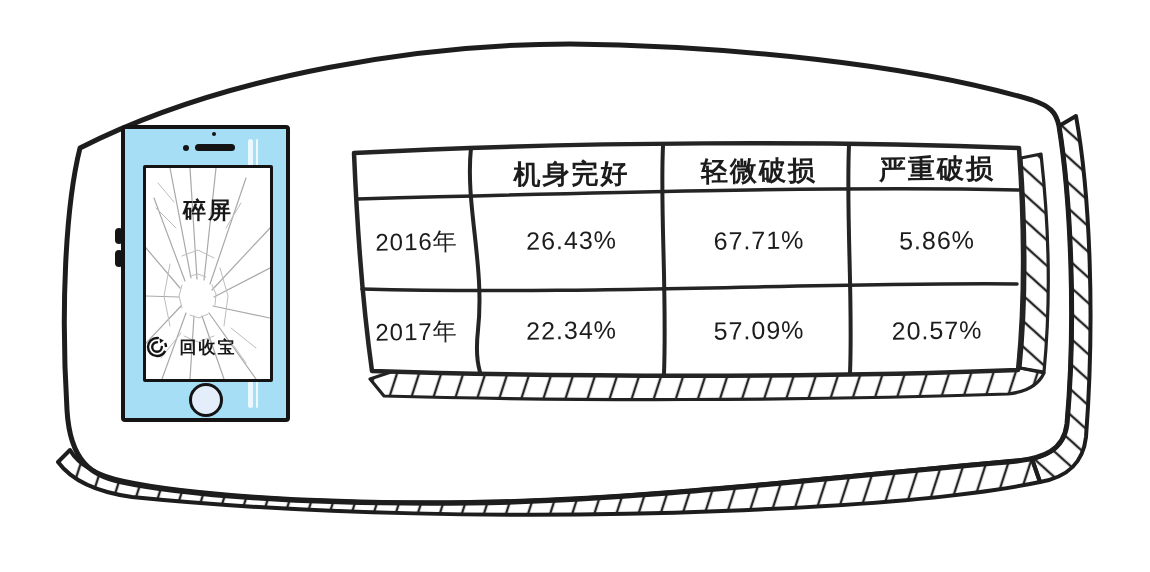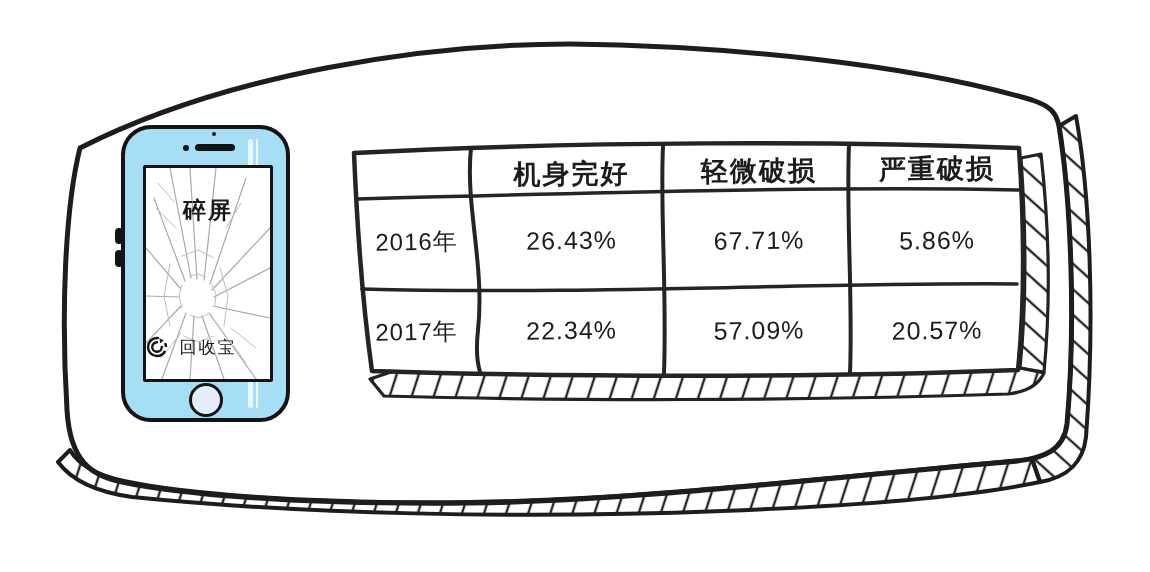--- a/index.html
+++ b/index.html
@@ -6,21 +6,21 @@
   .stage{
     position:relative;width:1150px;height:572px;background:#fff;overflow:hidden;
     font-family:"Liberation Sans","DejaVu Sans",sans-serif;color:var(--ink,#1f1f1f);
   }
   .stage svg.sketch{position:absolute;left:0;top:0;}
 
   
   .phone{
     position:absolute;left:121px;top:125px;width:169px;height:297px;
     background:var(--phone-body,#a6def6);
-    border:4px solid #141414;border-radius:30px;box-sizing:border-box;
+    border:4px solid #141414;border-radius:4px;box-sizing:border-box;
   }
   .side-btn{position:absolute;left:-10px;width:8px;background:#141414;border-radius:4px;}
   .side-btn.b1{top:99px;height:16px;}
   .side-btn.b2{top:121px;height:17px;}
   .shine{position:absolute;top:10px;bottom:10px;background:rgba(255,255,255,.78);border-radius:3px;}
   .shine.s1{left:123px;width:5px;}
   .shine.s2{left:131px;width:2px;}
   .cam-dot{position:absolute;left:87px;top:3px;width:4px;height:4px;background:#141414;border-radius:50%;}
   .spk-dot{position:absolute;left:58px;top:16px;width:6px;height:6px;background:#141414;border-radius:50%;}
   .spk-bar{position:absolute;left:70px;top:15px;width:40px;height:7px;background:#141414;border-radius:4px;}
@@ -30,21 +30,21 @@
   }
   .screen svg{position:absolute;left:0;top:0;}
   .scr-title{
     position:absolute;left:0;top:26px;width:100%;text-align:center;
     font-size:23px;line-height:32px;font-weight:bold;letter-spacing:2px;color:#181818;
   }
   .brand-row{
     position:absolute;left:0;top:168px;width:100%;display:flex;justify-content:center;
     align-items:center;gap:5px;
   }
-  .brand-label{font-size:17px;font-weight:normal;letter-spacing:2px;color:#181818;}
+  .brand-label{font-size:17px;font-weight:bold;letter-spacing:2px;color:#181818;}
   .home-btn{
     position:absolute;left:64px;top:254px;width:34px;height:34px;box-sizing:border-box;
     background:var(--home-button-fill,#e3eefa);border:3.5px solid #141414;border-radius:50%;
   }
 
   
   .cell{position:absolute;text-align:center;color:#1c1c1c;}
   .cell.hdr{font-weight:bold;font-size:27px;letter-spacing:2px;transform:rotate(-0.7deg);}
   .cell.lab{font-size:24px;letter-spacing:1px;transform:rotate(-1deg);}
   .cell.val{font-size:25px;letter-spacing:1px;transform:rotate(-0.8deg);}

